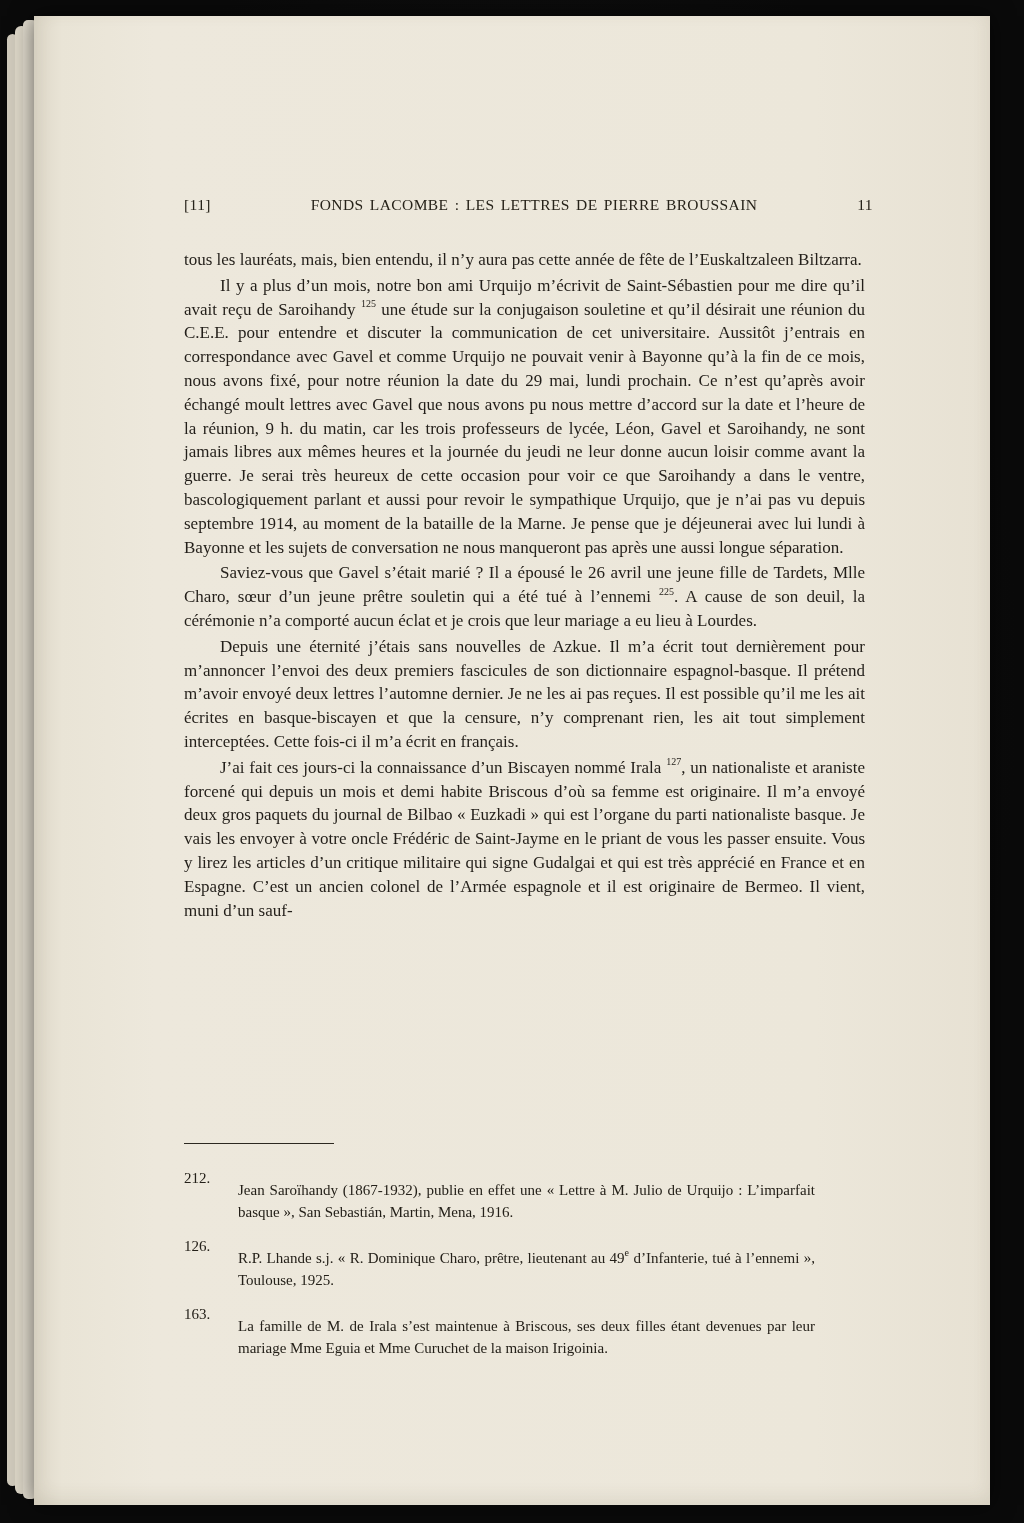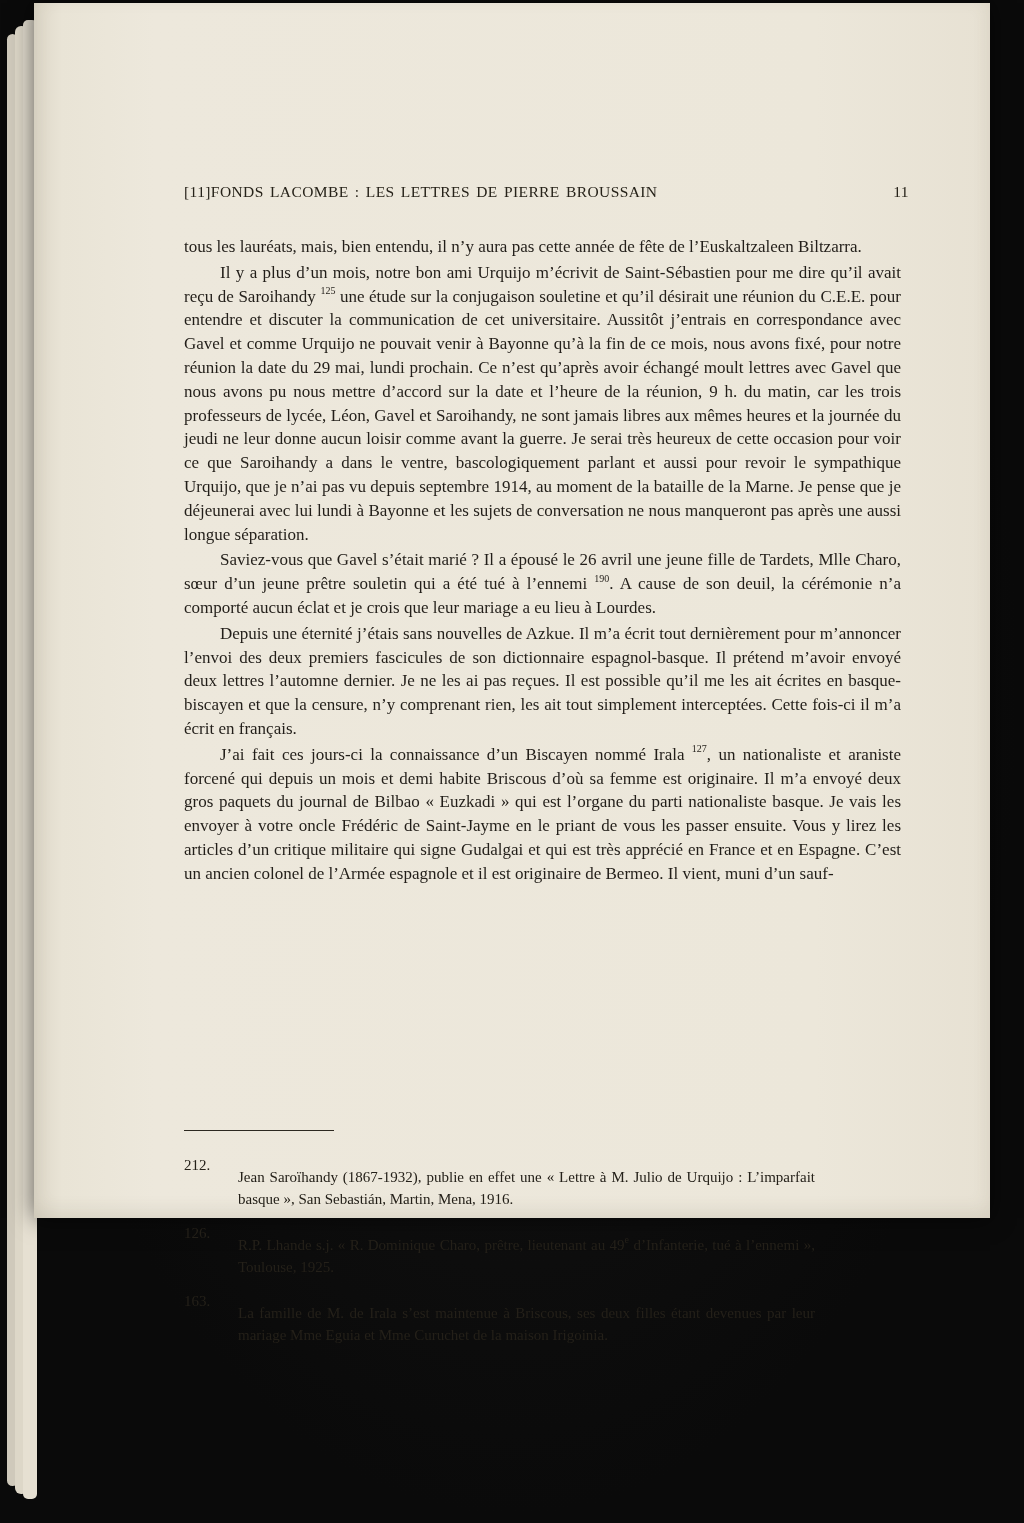--- a/index.html
+++ b/index.html
@@ -15,39 +15,39 @@
     background: radial-gradient(ellipse at 50% 45%, #141414 0%, #0a0a0a 70%);
   }
   
   .edge { position: absolute; }
   .edge1 { left: 7px;  top: 34px; width: 11px; height: 1452px; background: #cfc9bb; border-radius: 7px; box-shadow: 1px 0 0 rgba(0,0,0,.35); }
   .edge2 { left: 15px; top: 26px; width: 13px; height: 1468px; background: #ddd7c8; border-radius: 6px; box-shadow: 1px 0 0 rgba(0,0,0,.3); }
   .edge3 { left: 23px; top: 20px; width: 14px; height: 1479px; background: #e6e0d2; border-radius: 5px; box-shadow: 1px 0 0 rgba(0,0,0,.25); }
 
   .page {
     position: absolute;
-    left: 34px; top: 3px;
-    width: 956px; height: 1215px;
+    left: 34px; top: 16px;
+    width: 956px; height: 1489px;
     background: linear-gradient(90deg, #ddd7c8 0px, #e9e4d6 28px, #ede8dc 120px, #ece7da 780px, #e7e1d3 956px);
     box-shadow: 0 0 22px rgba(0,0,0,.6), inset 0 -6px 18px rgba(90,80,60,.12);
     color: #221e19;
     box-sizing: border-box;
-    padding: 180px 81px 0 150px;
+    padding: 180px 117px 0 150px;
   }
 
   .header {
     display: flex;
     align-items: baseline;
     font-size: 15.5px;
     letter-spacing: 0.4px;
     margin-bottom: 34px;
     color: #262219;
   }
   .h-left { flex: 0 0 auto; }
-  .h-title { flex: 1 1 auto; text-align: left; word-spacing: 2px; }
+  .h-title { flex: 1 1 auto; text-align: center; word-spacing: 2px; }
   .h-right { flex: 0 0 auto; }
 
   .body-text { font-size: 17px; line-height: 23.8px; }
   .body-text p.para {
     margin: 0 8px 2px 0;
     text-align: justify;
   }
   .body-text p.para.indent { text-indent: 36px; }
   sup {
     font-size: 10px;
@@ -88,21 +88,21 @@
   <div class="page">
     <div class="header">
       <span class="h-left">[11]</span>
       <span class="h-title">FONDS LACOMBE : LES LETTRES DE PIERRE BROUSSAIN</span>
       <span class="h-right">11</span>
     </div>
 
     <div class="body-text">
         <p class="para">tous les lauréats, mais, bien entendu, il n’y aura pas cette année de fête de l’Euskaltzaleen Biltzarra.</p>
         <p class="para indent">Il y a plus d’un mois, notre bon ami Urquijo m’écrivit de Saint-Sébastien pour me dire qu’il avait reçu de Saroihandy <sup>125</sup> une étude sur la conjugaison souletine et qu’il désirait une réunion du C.E.E. pour entendre et discuter la communication de cet universitaire. Aussitôt j’entrais en correspondance avec Gavel et comme Urquijo ne pouvait venir à Bayonne qu’à la fin de ce mois, nous avons fixé, pour notre réunion la date du 29 mai, lundi prochain. Ce n’est qu’après avoir échangé moult lettres avec Gavel que nous avons pu nous mettre d’accord sur la date et l’heure de la réunion, 9 h. du matin, car les trois professeurs de lycée, Léon, Gavel et Saroihandy, ne sont jamais libres aux mêmes heures et la journée du jeudi ne leur donne aucun loisir comme avant la guerre. Je serai très heureux de cette occasion pour voir ce que Saroihandy a dans le ventre, bascologiquement parlant et aussi pour revoir le sympathique Urquijo, que je n’ai pas vu depuis septembre 1914, au moment de la bataille de la Marne. Je pense que je déjeunerai avec lui lundi à Bayonne et les sujets de conversation ne nous manqueront pas après une aussi longue séparation.</p>
-        <p class="para indent">Saviez-vous que Gavel s’était marié ? Il a épousé le 26 avril une jeune fille de Tardets, Mlle Charo, sœur d’un jeune prêtre souletin qui a été tué à l’ennemi <sup>190</sup>. A cause de son deuil, la cérémonie n’a comporté aucun éclat et je crois que leur mariage a eu lieu à Lourdes.</p>
+        <p class="para indent">Saviez-vous que Gavel s’était marié ? Il a épousé le 26 avril une jeune fille de Tardets, Mlle Charo, sœur d’un jeune prêtre souletin qui a été tué à l’ennemi <sup>225</sup>. A cause de son deuil, la cérémonie n’a comporté aucun éclat et je crois que leur mariage a eu lieu à Lourdes.</p>
         <p class="para indent">Depuis une éternité j’étais sans nouvelles de Azkue. Il m’a écrit tout dernièrement pour m’annoncer l’envoi des deux premiers fascicules de son dictionnaire espagnol-basque. Il prétend m’avoir envoyé deux lettres l’automne dernier. Je ne les ai pas reçues. Il est possible qu’il me les ait écrites en basque-biscayen et que la censure, n’y comprenant rien, les ait tout simplement interceptées. Cette fois-ci il m’a écrit en français.</p>
         <p class="para indent">J’ai fait ces jours-ci la connaissance d’un Biscayen nommé Irala <sup>127</sup>, un nationaliste et araniste forcené qui depuis un mois et demi habite Briscous d’où sa femme est originaire. Il m’a envoyé deux gros paquets du journal de Bilbao « Euzkadi » qui est l’organe du parti nationaliste basque. Je vais les envoyer à votre oncle Frédéric de Saint-Jayme en le priant de vous les passer ensuite. Vous y lirez les articles d’un critique militaire qui signe Gudalgai et qui est très apprécié en France et en Espagne. C’est un ancien colonel de l’Armée espagnole et il est originaire de Bermeo. Il vient, muni d’un sauf-</p>
       </div>
 
     <div class="fn-section">
       <div class="fn-rule"></div>
       <div class="footnotes">
           <div class="footnote">
             <span class="fn-num">212.</span>
             <span class="fn-text">Jean Saroïhandy (1867-1932), publie en effet une « Lettre à M. Julio de Urquijo : L’imparfait basque », San Sebastián, Martin, Mena, 1916.</span>

